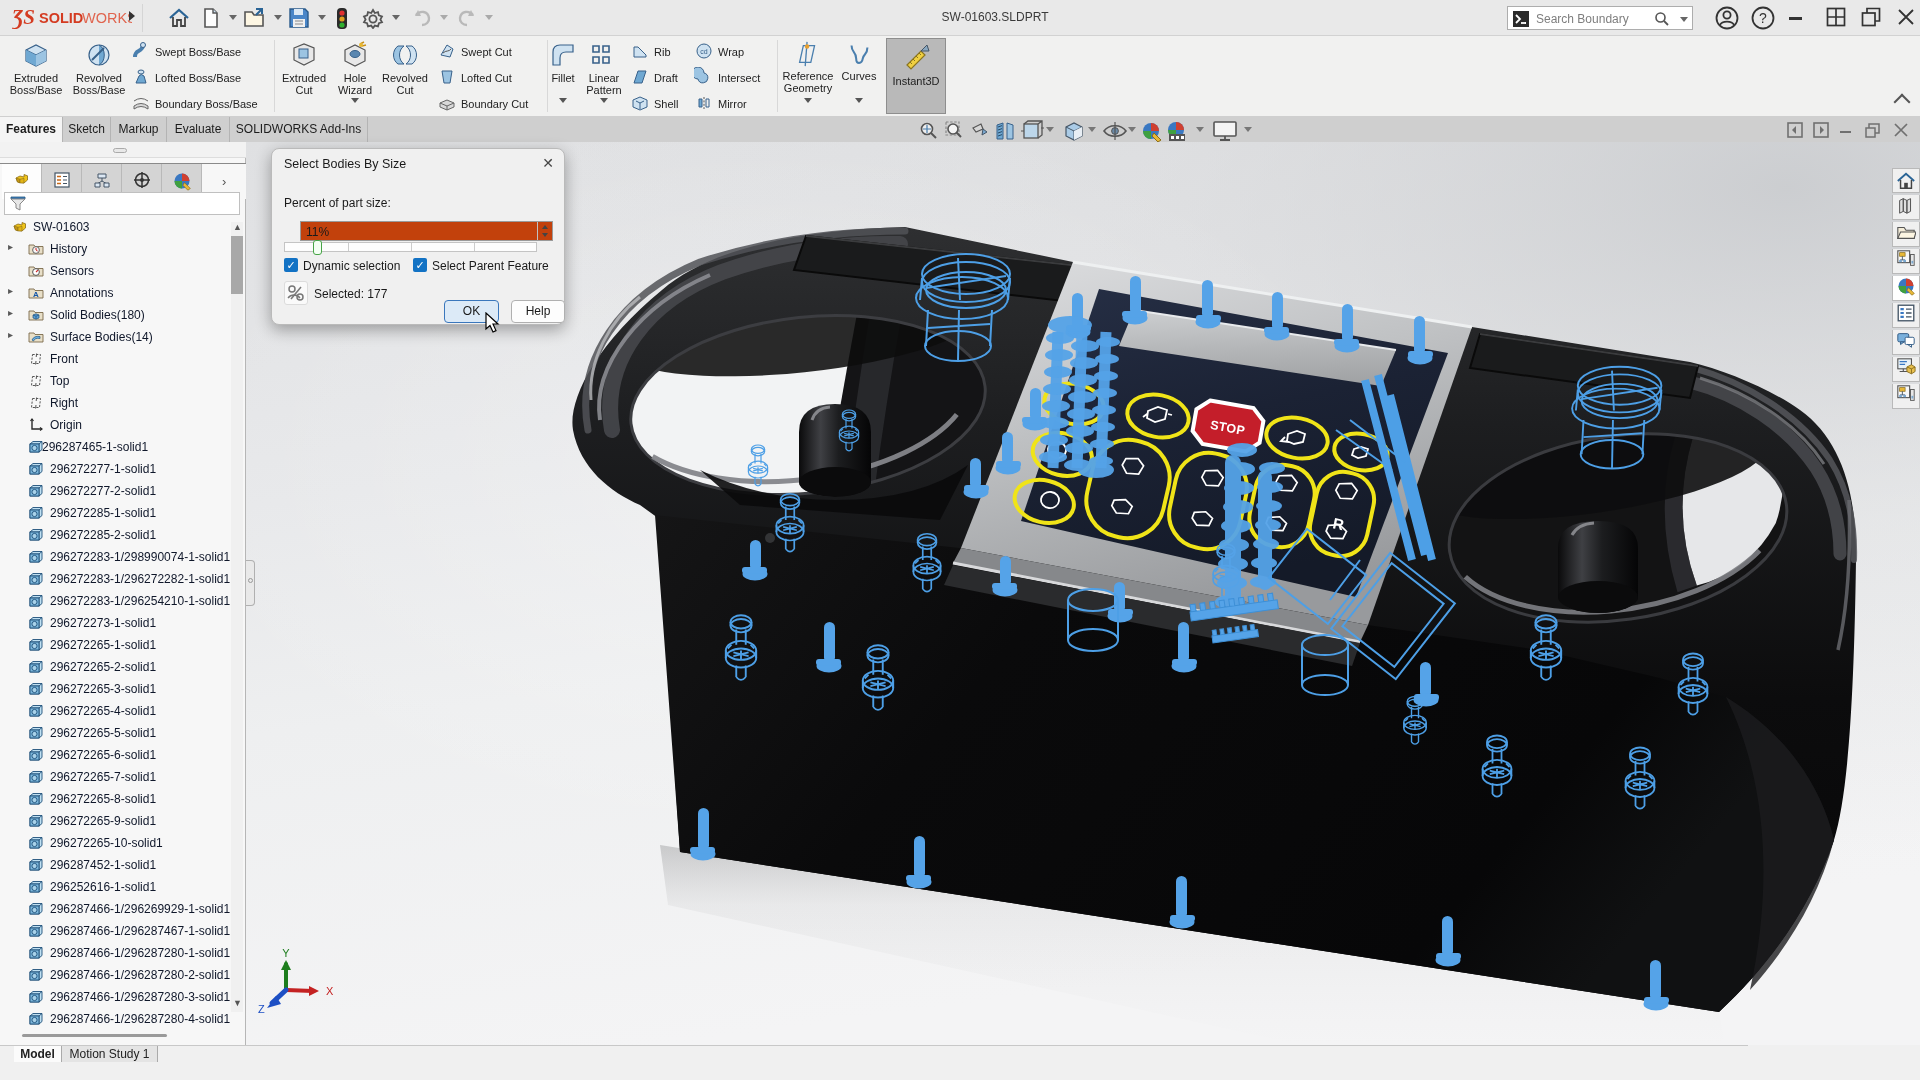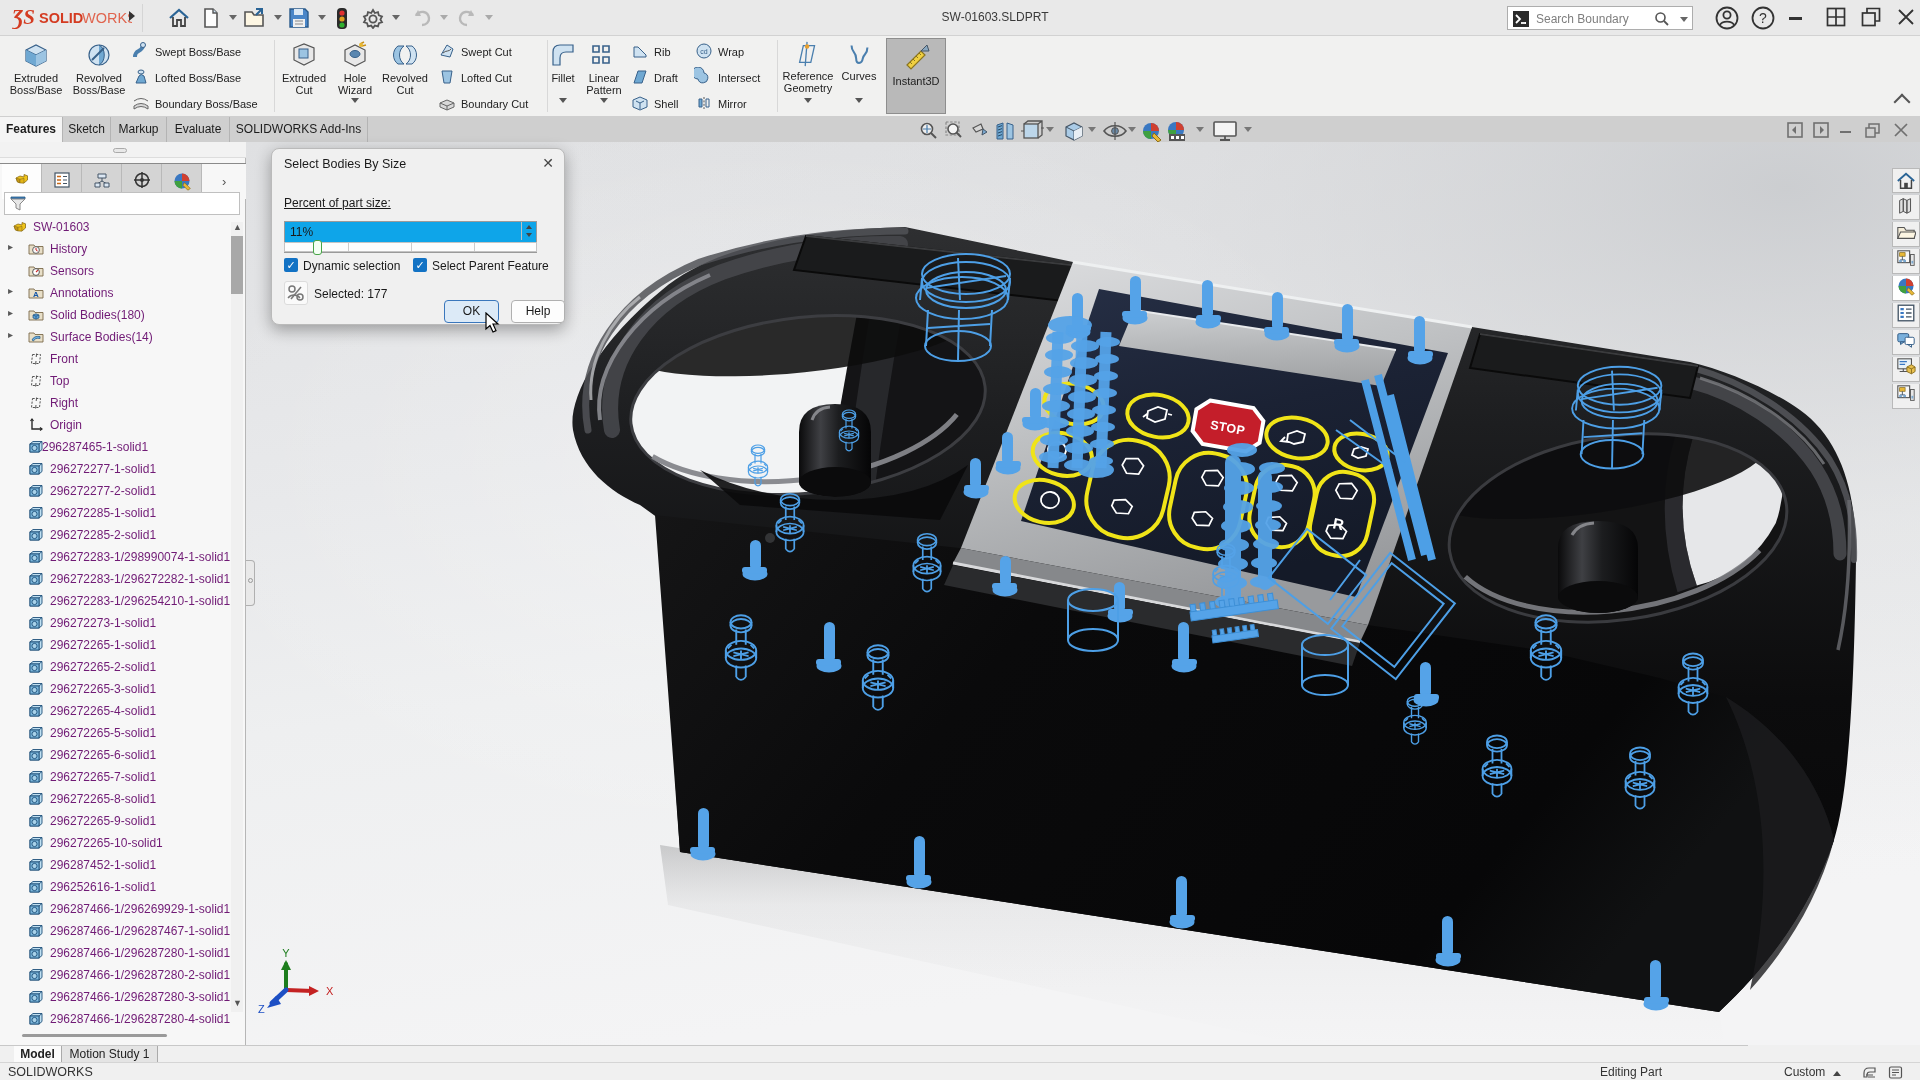--- a/index.html
+++ b/index.html
@@ -29,39 +29,39 @@
 #ptabs { position:absolute; left:0; top:21px; width:246px; height:36px; border-top:1px solid #8a8a8a; background:#f7f7f7; }
 .ptab { position:absolute; top:0; width:40px; height:35px; border-right:1px solid #b9b9b9; border-bottom:1px solid #b9b9b9; background:#d4d4d4; }
 .ptab.active { background:#fdfdfd; border-bottom:none; }
 .ptab svg { margin:7px auto; display:block; }
 #pfilter { position:absolute; left:0; top:48px; width:246px; height:27px; }
 #pfilter .box { position:absolute; left:4px; top:2px; width:236px; height:23px; background:#fff; border:1px solid #c0c0c0; }
 #ptree { position:absolute; left:0; top:74px; width:246px; height:826px; overflow:hidden; }
 .trow { position:absolute; left:0; width:246px; height:22px; }
 .tarr { position:absolute; top:3px; font-size:10px; color:#5a5a5a; }
 .tico { position:absolute; top:3px; }
-.ttxt { position:absolute; top:4px; font-size:12px; color:#701a75; white-space:nowrap; }
+.ttxt { position:absolute; top:4px; font-size:12px; color:#0f172a; white-space:nowrap; }
 #vscroll { position:absolute; right:2px; top:80px; width:12px; height:790px; background:#f0f0f0; }
 #vthumb { position:absolute; right:0; top:14px; width:12px; height:58px; background:#a8a8a8; }
 
 #rside { position:absolute; right:0; top:168px; width:28px; }
 .rtile { width:28px; height:25px; background:#f0f0f0; border:1px solid #b9b9b9; border-top:none; }
 .rtile:first-child { border-top:1px solid #b9b9b9; }
 .rtile svg { display:block; margin:2px auto; }
 
 #bottabs { position:absolute; left:0; top:1045px; width:1748px; height:17px; background:#f0f0f0; border-top:1px solid #c8c8c8; }
 .btab { position:absolute; top:0; height:16px; line-height:16px; font-size:12px; color:#222; text-align:center; border-right:1px solid #aaa; background:#e4e4e4; }
 .btab.active { background:#fbfbfb; font-weight:bold; }
 #statusbar { position:absolute; left:0; top:1062px; width:1920px; height:18px; background:#f0f0f0; border-top:1px solid #d5d5d5; font-size:12px; color:#333; }
 
 #dlg { position:absolute; left:271px; top:148px; width:294px; height:177px; background:#f0f0f0; border:1px solid #bababa; border-radius:8px; box-shadow:0 5px 16px rgba(0,0,0,0.33); font-size:12px; color:#1a1a1a; }
 #dlg .dtitle { position:absolute; left:12px; top:8px; font-size:12.5px; }
 #dlg .dclose { position:absolute; right:10px; top:6px; font-size:14px; color:#444; }
-#dlg .dlabel { position:absolute; left:12px; top:47px;text-decoration:underline; }
-#dlg .dinput { position:absolute; left:12px; top:72px; width:253px; height:32px; background:#0ea5e9; border:1px solid #9a9a9a; }
+#dlg .dlabel { position:absolute; left:12px; top:47px; }
+#dlg .dinput { position:absolute; left:28px; top:72px; width:253px; height:20px; background:#c2410c; border:1px solid #9a9a9a; }
 #dlg .dinput span { position:absolute; left:5px; top:3px; }
 #dlg .spin { position:absolute; right:0; top:0; width:15px; height:18px; border-left:1px solid #c0c0c0; }
 #dlg .sliderow { position:absolute; left:12px; top:93px; width:253px; height:10px; border:1px solid #c4c4c4; background:#fdfdfd; }
 #dlg .tick { position:absolute; top:0; width:1px; height:8px; background:#cccccc; }
 #dlg .thumb { position:absolute; left:28px; top:-3px; width:9px; height:15px; background:#f4fff4; border:1.5px solid #47a447; border-radius:3px; }
 #dlg .cb { position:absolute; top:109px; width:14px; height:14px; background:#1272c4; border-radius:2px; color:#fff; font-size:11px; line-height:14px; text-align:center; }
 #dlg .cblbl { position:absolute; top:110px; }
 #dlg .selico { position:absolute; left:12px; top:132px; width:24px; height:24px; background:#fafafa; border:1px solid #dcdcdc; border-radius:3px; }
 #dlg .seltxt { position:absolute; left:42px; top:138px; }
 #dlg .btn { position:absolute; top:151px; height:23px; text-align:center; line-height:21px; border-radius:4px; }
@@ -1283,34 +1283,20 @@
           <rect x="8" y="12" width="3" height="2.5" fill="#7aa8d0"></rect>
           <rect x="16" y="6" width="4" height="12" fill="#e8e8e8" stroke="#555" stroke-width="1"></rect>
           <rect x="17" y="13" width="2" height="3" fill="#7aa8d0"></rect>
         </svg>
       </div>
 </div>
 <div id="bottabs">
 <div class="btab active" style="left:14px;width:48px">Model</div>
 <div class="btab" style="left:62px;width:96px">Motion Study 1</div>
 </div>
-<div id="statusbar">
-<span style="position:absolute;left:8px;top:2px;font-size:12.5px">SOLIDWORKS</span>
-<span style="position:absolute;left:1600px;top:2px">Editing Part</span>
-<span style="position:absolute;left:1784px;top:2px">Custom</span>
-<div style="position:absolute;left:1833px;top:8px;width:0;height:0;border-left:4px solid transparent;border-right:4px solid transparent;border-bottom:5px solid #444"></div>
-<svg style="position:absolute;left:1862px;top:2px" width="15" height="15" viewBox="0 0 15 15">
-        <path d="M2 8 Q2 3 7 3 L13 3 L13 7 L8 7 Q5 7 5 10 L5 12 L2 12 Z" fill="none" stroke="#555" stroke-width="1.2"></path>
-        <path d="M4 10 h7 M6 12 h7" stroke="#555" stroke-width="1"></path>
-      </svg>
-<svg style="position:absolute;left:1888px;top:2px" width="15" height="15" viewBox="0 0 15 15">
-        <rect x="1.5" y="2" width="12" height="11" rx="1.5" fill="none" stroke="#555" stroke-width="1.2"></rect>
-        <path d="M4 5 h7 M4 7.5 h7 M4 10 h4" stroke="#555" stroke-width="1"></path>
-      </svg>
-</div>
 <div id="dlg">
 <div class="dtitle">Select Bodies By Size</div>
 <div class="dclose">✕</div>
 <div class="dlabel">Percent of part size:</div>
 <div class="dinput">
         <span>11%</span>
         <div class="spin">
           <div style="position:absolute;top:3px;left:4px;width:0;height:0;border-left:3.5px solid transparent;border-right:3.5px solid transparent;border-bottom:4px solid #444"></div>
           <div style="position:absolute;top:11px;left:4px;width:0;height:0;border-left:3.5px solid transparent;border-right:3.5px solid transparent;border-top:4px solid #444"></div>
         </div>

